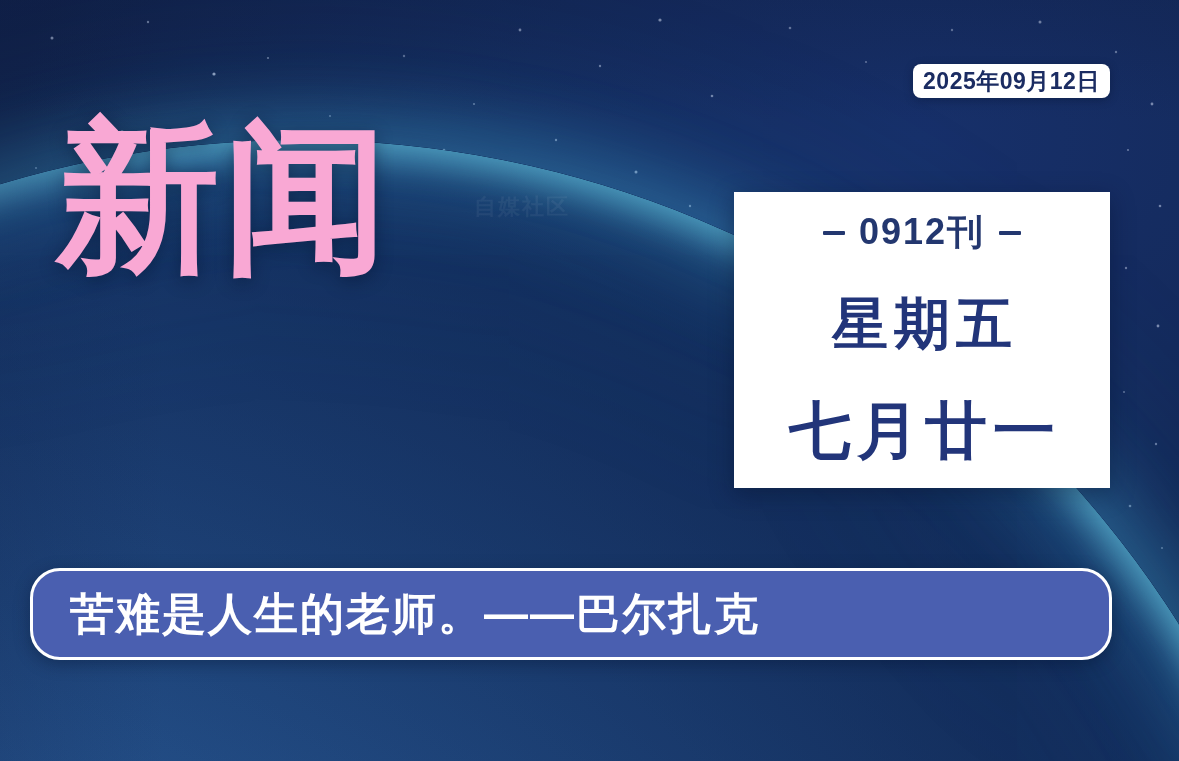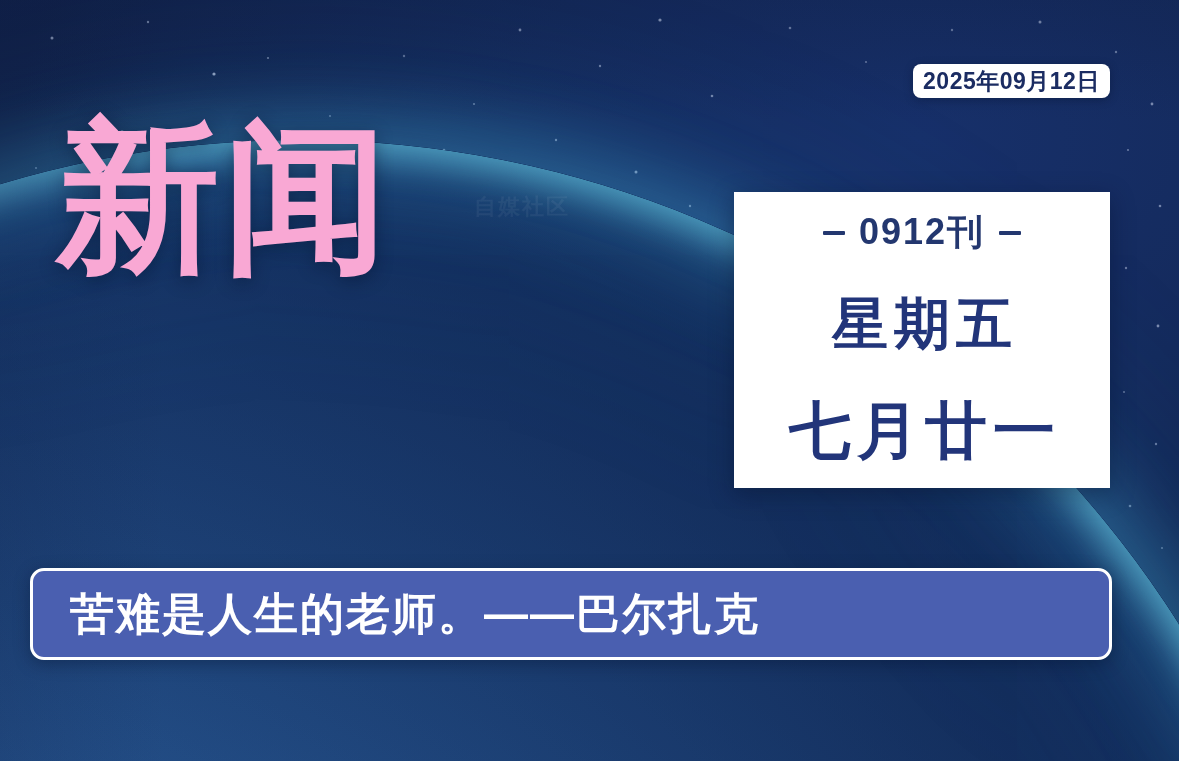--- a/index.html
+++ b/index.html
@@ -242,21 +242,21 @@
 
   
   .quote-bar {
     position: absolute;
     left: 30px;
     top: 568px;
     width: 1082px;
     height: 92px;
     box-sizing: border-box;
     border: 3px solid #FFFFFF;
-    border-radius: 14px;
+    border-radius: 30px;
     background: #4A5FB0;
     display: flex;
     align-items: center;
     box-shadow: 0 4px 16px rgba(4,14,40,.35);
   }
   .quote-text {
     color: #FFFFFF;
     font-size: 44px;
     font-weight: 800;
     letter-spacing: 2px;

